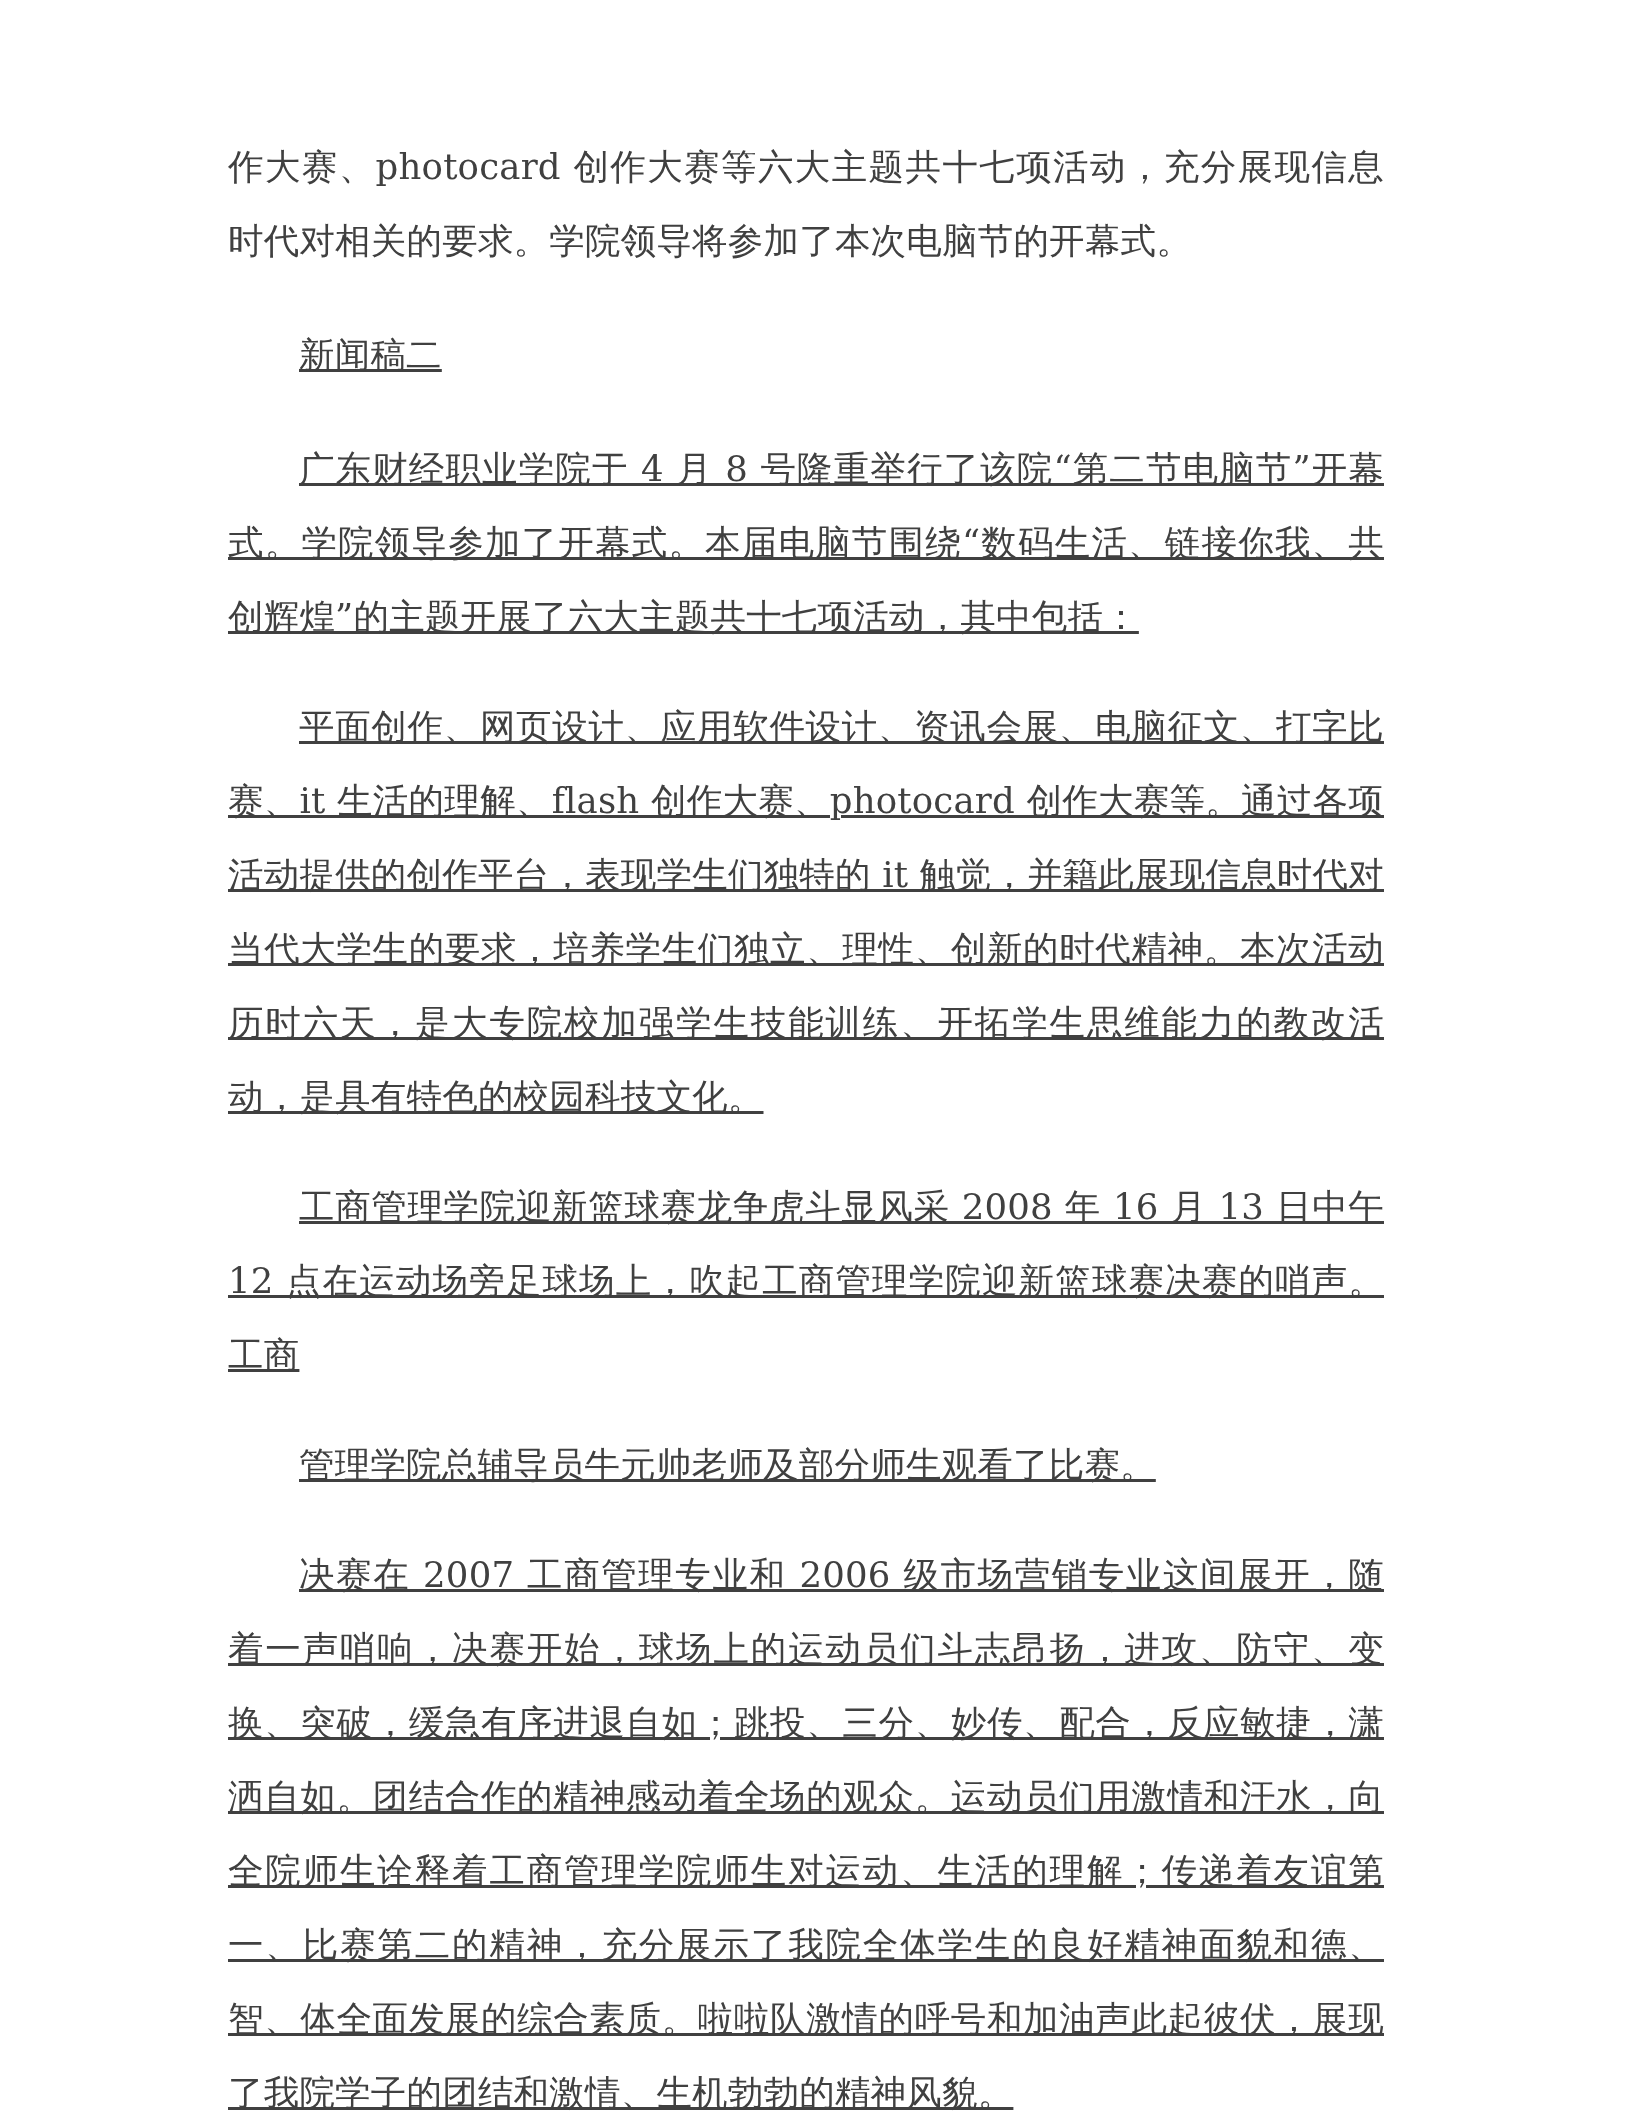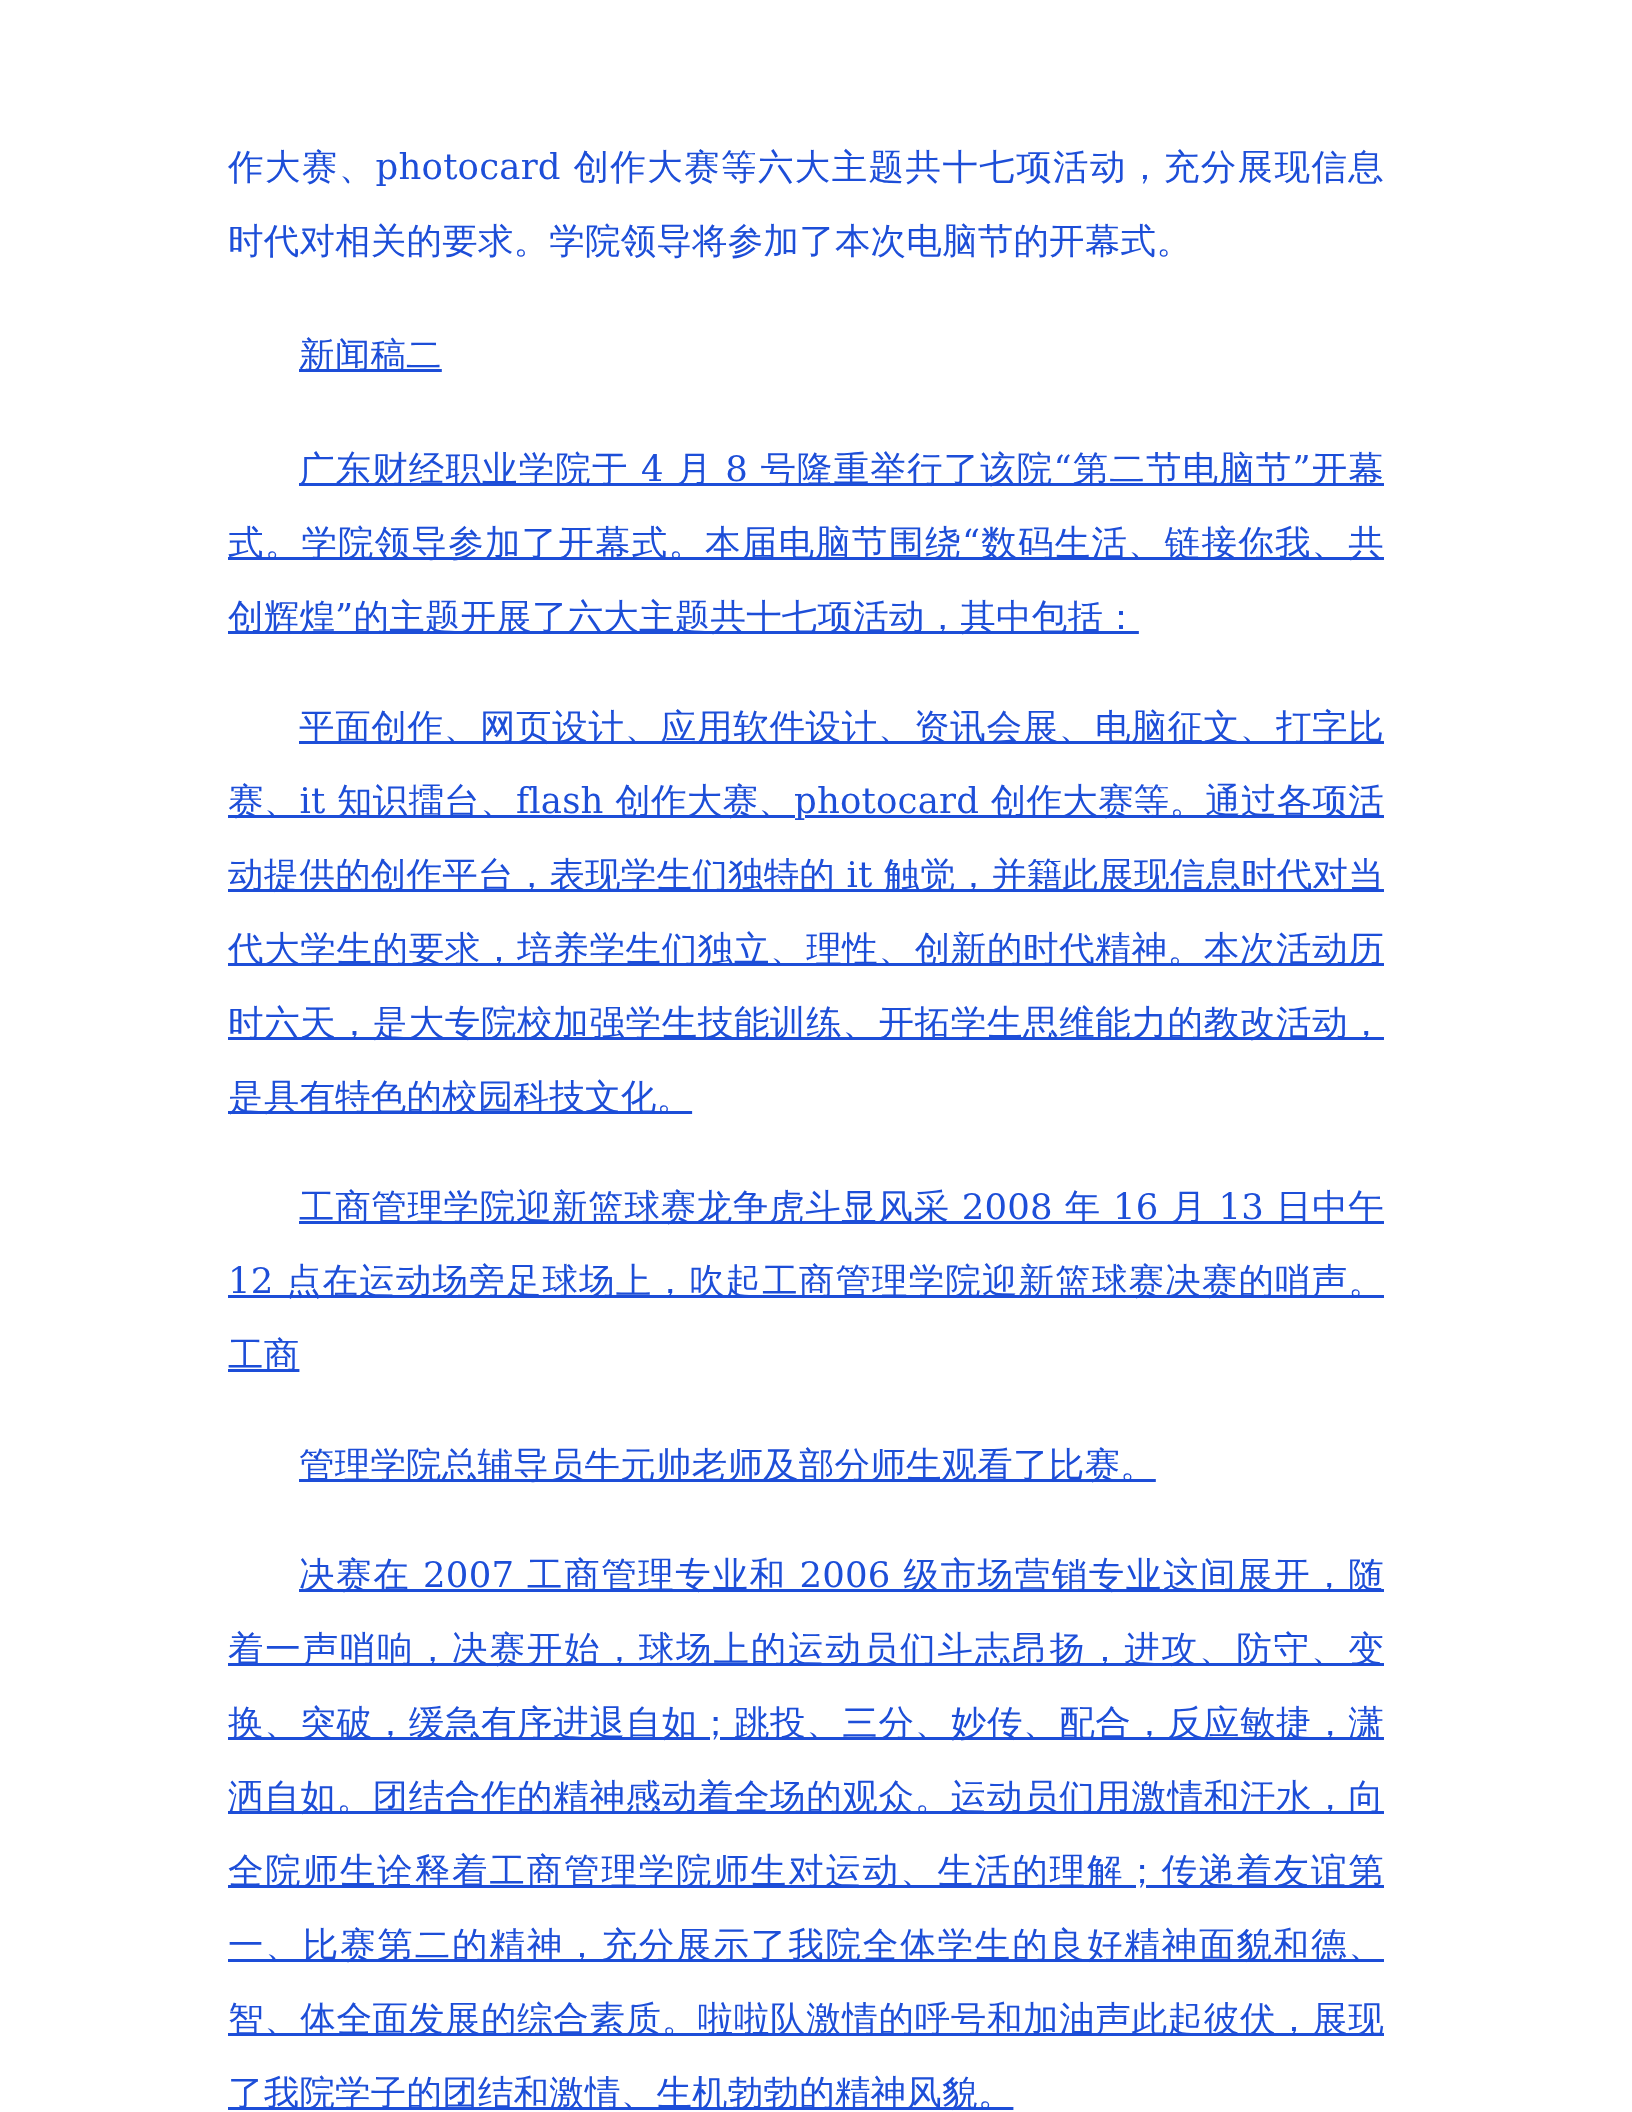--- a/index.html
+++ b/index.html
@@ -21,21 +21,21 @@
   .content {
     position: absolute;
     left: 228px;
     top: 130px;
     width: 1164px;
   }
   .para {
     margin: 0 8px 0 0;
     font-size: 35.5px;
     line-height: 74px;
-    color: #1d4ed8;
+    color: #404040;
     text-align: justify;
     text-justify: inter-ideograph;
     letter-spacing: 0.2px;
     word-break: break-all;
   }
   .para.indent {
     text-indent: 2em;
     text-decoration: underline;
   }
   .gap-sm { height: 36px; }
@@ -52,21 +52,21 @@
     <div class="gap-md"></div>
 
     <p class="para indent">新闻稿二</p>
 
     <div class="gap-md"></div>
 
     <p class="para indent">广东财经职业学院于 4 月 8 号隆重举行了该院“第二节电脑节”开幕式。学院领导参加了开幕式。本届电脑节围绕“数码生活、链接你我、共创辉煌”的主题开展了六大主题共十七项活动，其中包括：</p>
 
     <div class="gap-sm"></div>
 
-    <p class="para indent">平面创作、网页设计、应用软件设计、资讯会展、电脑征文、打字比赛、it 知识擂台、flash 创作大赛、photocard 创作大赛等。通过各项活动提供的创作平台，表现学生们独特的 it 触觉，并籍此展现信息时代对当代大学生的要求，培养学生们独立、理性、创新的时代精神。本次活动历时六天，是大专院校加强学生技能训练、开拓学生思维能力的教改活动，是具有特色的校园科技文化。</p>
+    <p class="para indent">平面创作、网页设计、应用软件设计、资讯会展、电脑征文、打字比赛、it 生活的理解、flash 创作大赛、photocard 创作大赛等。通过各项活动提供的创作平台，表现学生们独特的 it 触觉，并籍此展现信息时代对当代大学生的要求，培养学生们独立、理性、创新的时代精神。本次活动历时六天，是大专院校加强学生技能训练、开拓学生思维能力的教改活动，是具有特色的校园科技文化。</p>
 
     <div class="gap-sm"></div>
 
     <p class="para indent">工商管理学院迎新篮球赛龙争虎斗显风采 2008 年 16 月 13 日中午 12 点在运动场旁足球场上，吹起工商管理学院迎新篮球赛决赛的哨声。工商</p>
 
     <div class="gap-sm"></div>
 
     <p class="para indent">管理学院总辅导员牛元帅老师及部分师生观看了比赛。</p>
 
     <div class="gap-sm"></div>

